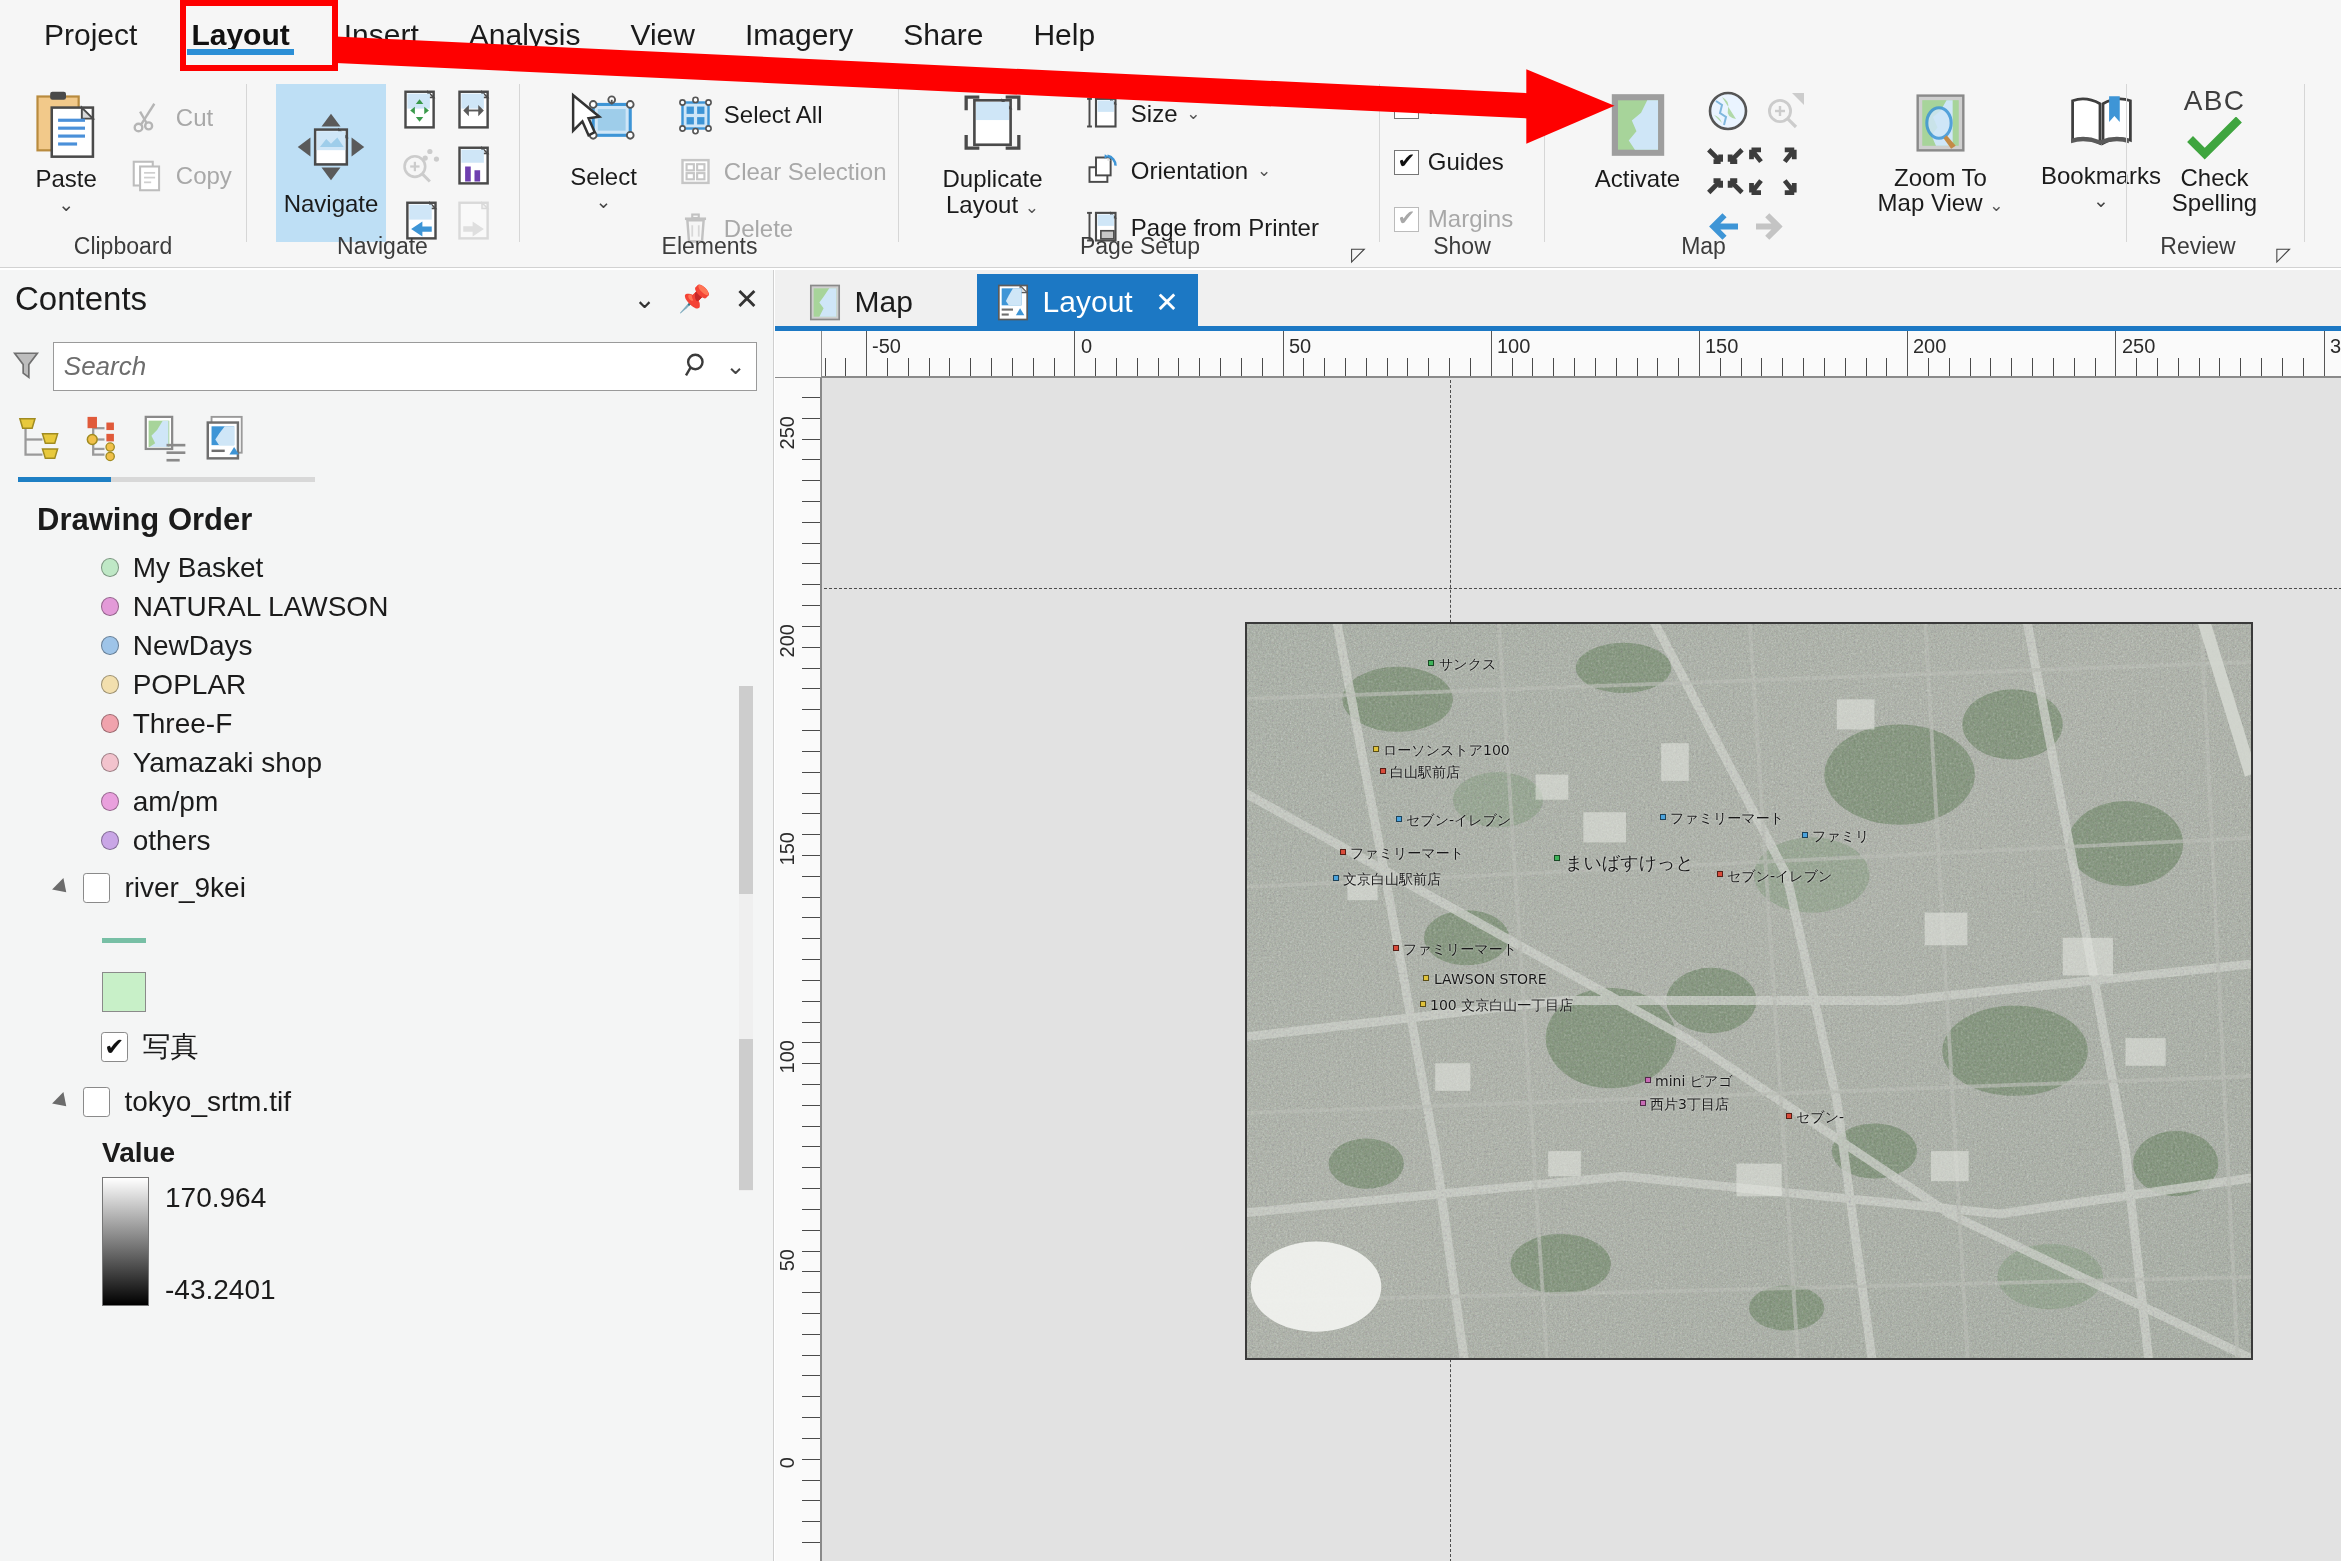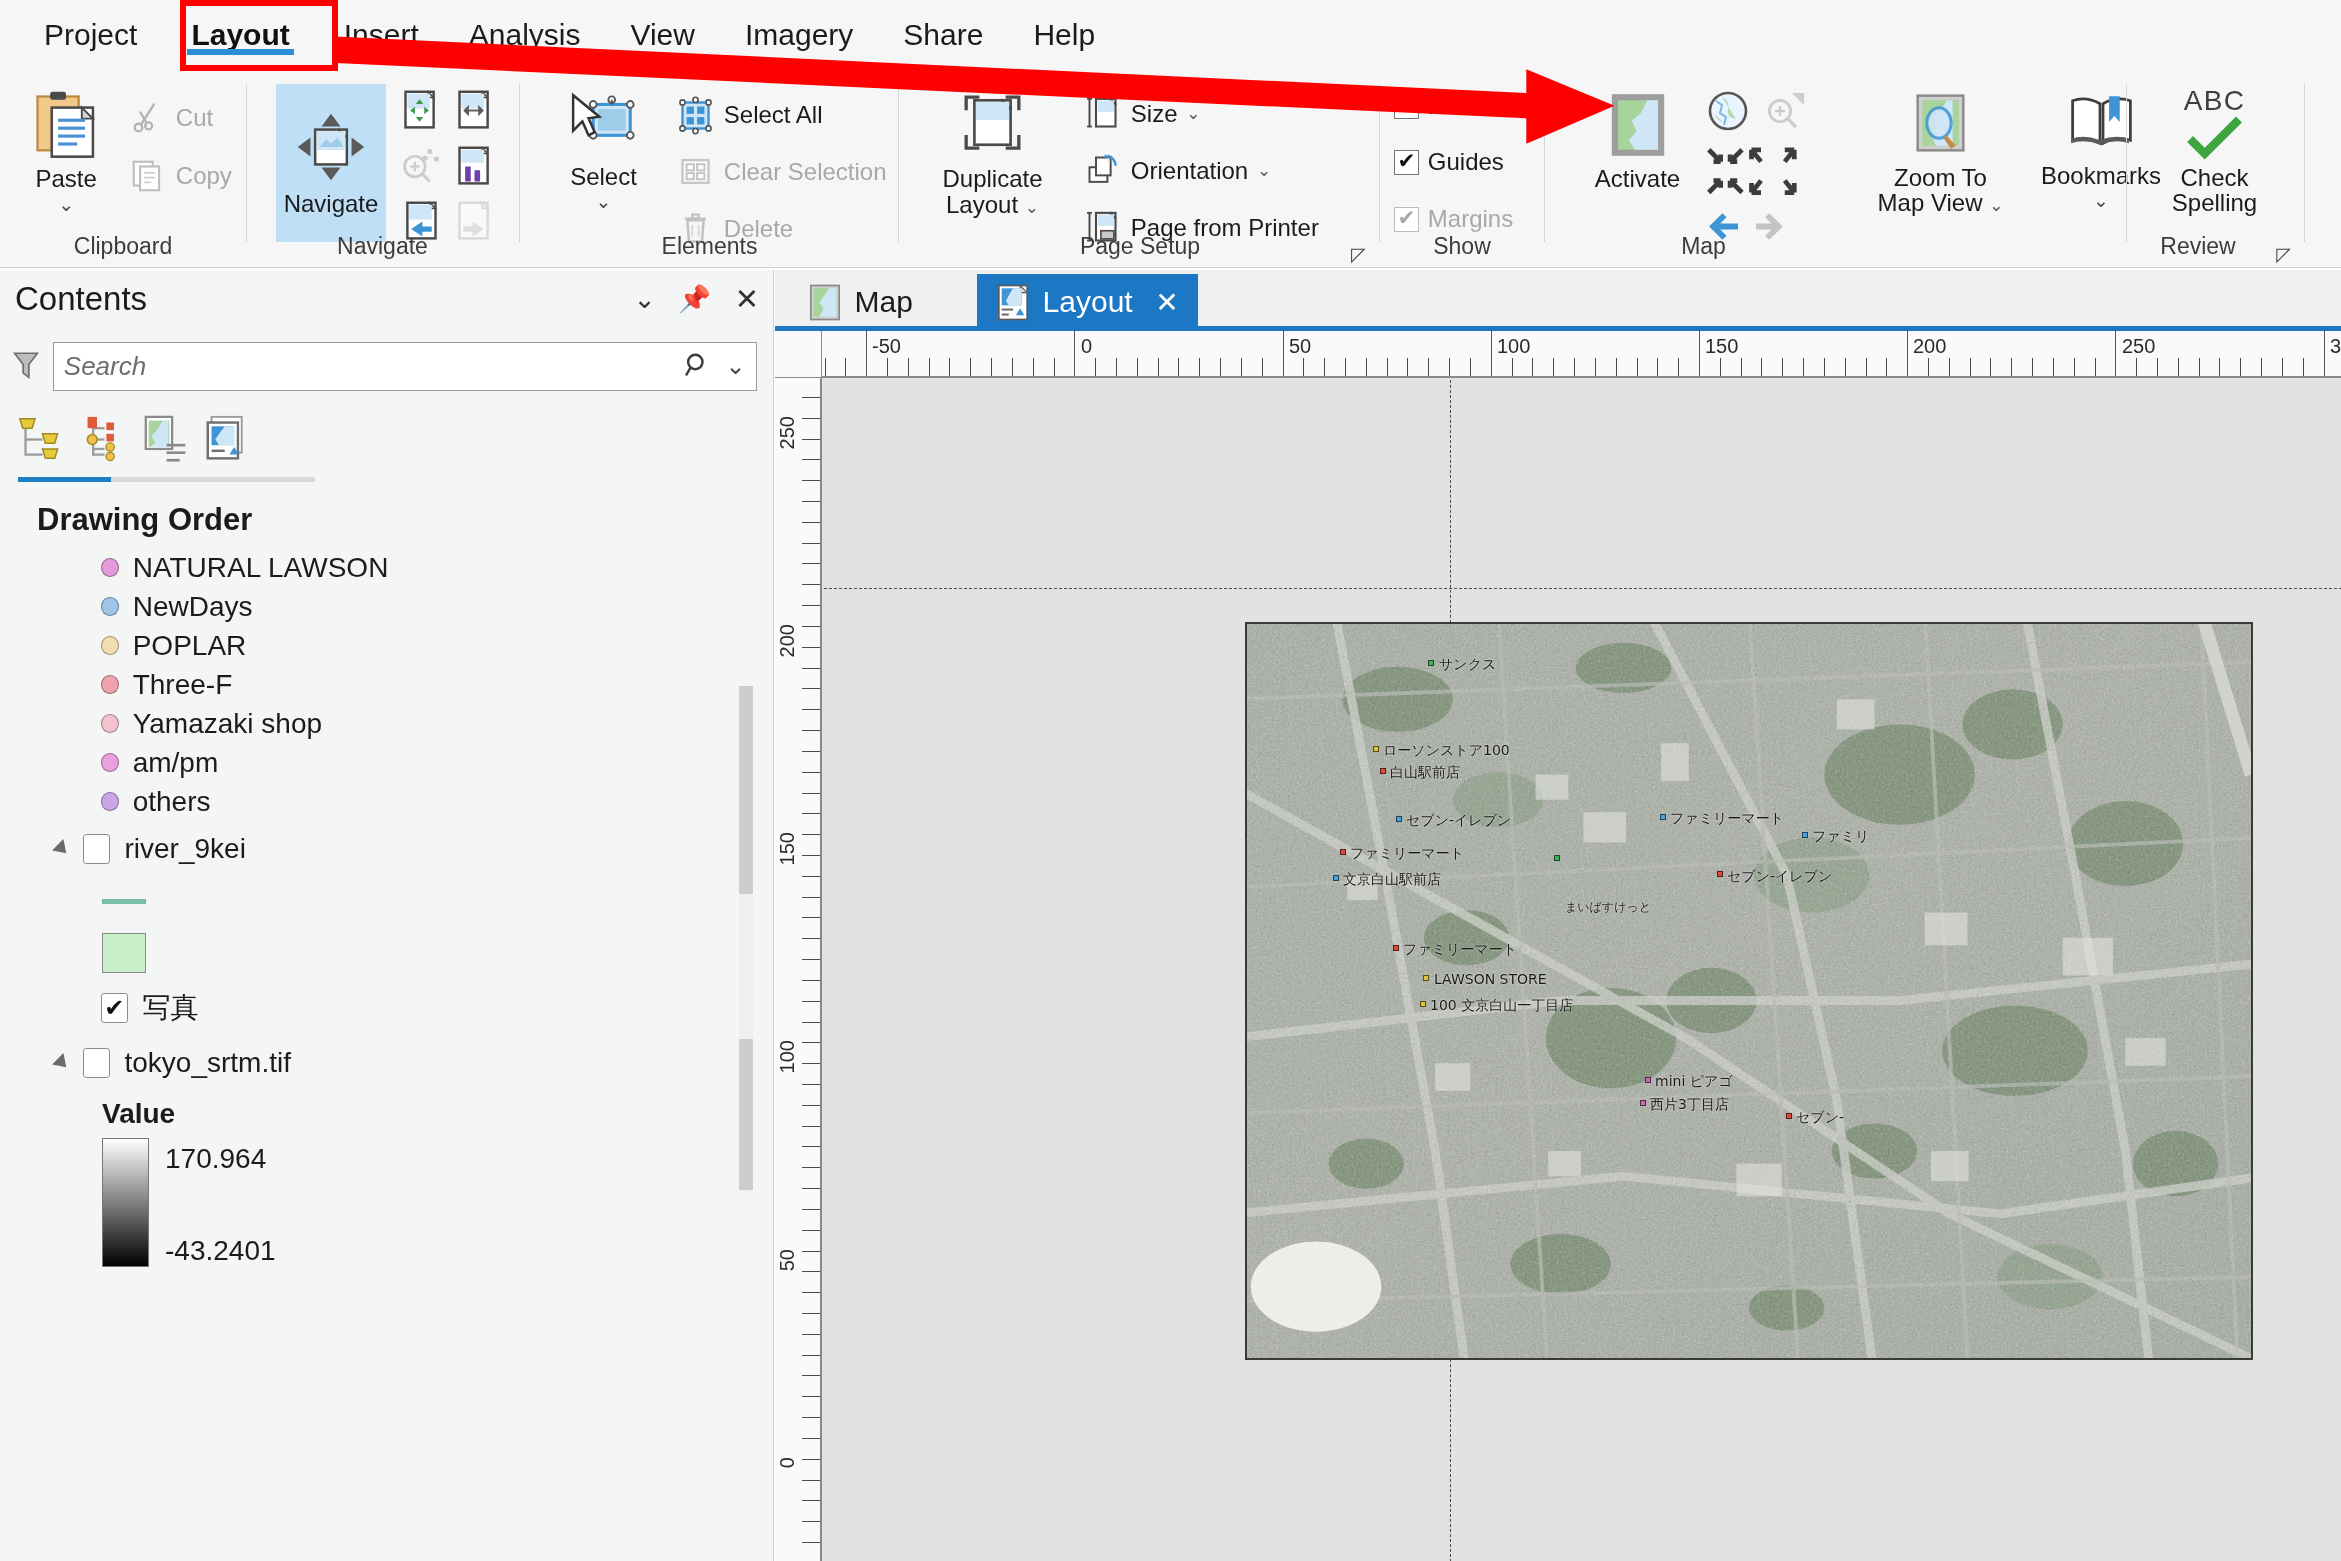--- a/index.html
+++ b/index.html
@@ -656,20 +656,24 @@
         <path d="M14.5 21 l2.5 -4 2.5 4z" fill="#3e95d6"></path>
       </svg>
     </div>
     <div class="progressline">
         <i></i>
       </div>
 
     <div class="drawing-order">Drawing Order</div>
 
     <div class="tree">
+      <div class="trow" style="height:39px;">
+        <span class="sym" style="background:#bfe8c6;"></span>
+        <span>My Basket</span>
+      </div>
       <div class="trow" style="height:39px;">
         <span class="sym" style="background:#e39ad8;"></span>
         <span>NATURAL LAWSON</span>
       </div>
       <div class="trow" style="height:39px;">
         <span class="sym" style="background:#9ec4e8;"></span>
         <span>NewDays</span>
       </div>
       <div class="trow" style="height:39px;">
         <span class="sym" style="background:#f2dfae;"></span>
@@ -1016,21 +1020,21 @@
             <div class="maplabel" style="left: 136px; top: 118px; font-size: 14px;">ローソンストア100</div>
             <div class="mappt" style="background: rgb(217, 75, 58); left: 133px; top: 144px;"></div>
             <div class="maplabel" style="left: 143px; top: 140px; font-size: 14px;">白山駅前店</div>
             <div class="mappt" style="background: rgb(74, 163, 221); left: 149px; top: 192px;"></div>
             <div class="maplabel" style="left: 159px; top: 188px; font-size: 14px;">セブン-イレブン</div>
             <div class="mappt" style="background: rgb(217, 75, 58); left: 93px; top: 225px;"></div>
             <div class="maplabel" style="left: 103px; top: 221px; font-size: 14px;">ファミリーマート</div>
             <div class="mappt" style="background: rgb(74, 163, 221); left: 86px; top: 251px;"></div>
             <div class="maplabel" style="left: 96px; top: 247px; font-size: 14px;">文京白山駅前店</div>
             <div class="mappt" style="background: rgb(63, 179, 90); left: 307px; top: 231px;"></div>
-            <div class="maplabel" style="left: 318px; top: 227px; font-size: 12px; margin-top: 48px;">まいばすけっと</div>
+            <div class="maplabel" style="left: 318px; top: 227px; font-size: 18px;">まいばすけっと</div>
             <div class="mappt" style="background: rgb(74, 163, 221); left: 413px; top: 190px;"></div>
             <div class="maplabel" style="left: 423px; top: 186px; font-size: 14px;">ファミリーマート</div>
             <div class="mappt" style="background: rgb(74, 163, 221); left: 555px; top: 208px;"></div>
             <div class="maplabel" style="left: 565px; top: 204px; font-size: 14px;">ファミリ</div>
             <div class="mappt" style="background: rgb(217, 75, 58); left: 470px; top: 247px;"></div>
             <div class="maplabel" style="left: 480px; top: 244px; font-size: 14px;">セブン-イレブン</div>
             <div class="mappt" style="background: rgb(217, 75, 58); left: 146px; top: 321px;"></div>
             <div class="maplabel" style="left: 156px; top: 317px; font-size: 14px;">ファミリーマート</div>
             <div class="mappt" style="background: rgb(224, 194, 58); left: 176px; top: 351px;"></div>
             <div class="maplabel" style="left: 187px; top: 347px; font-size: 14px;">LAWSON STORE</div>

